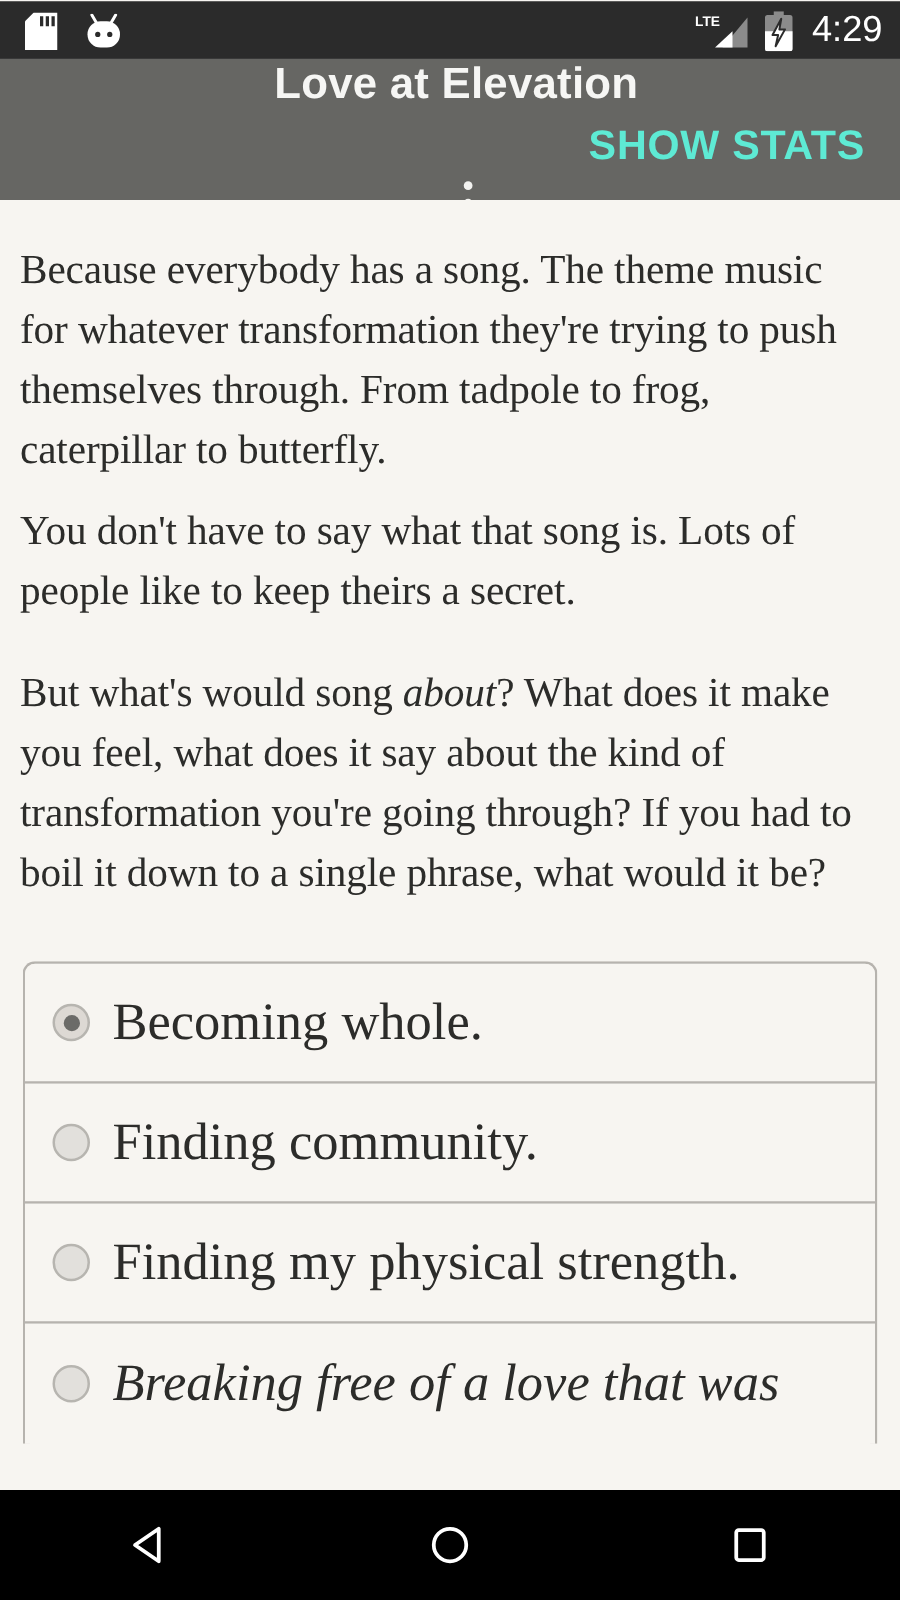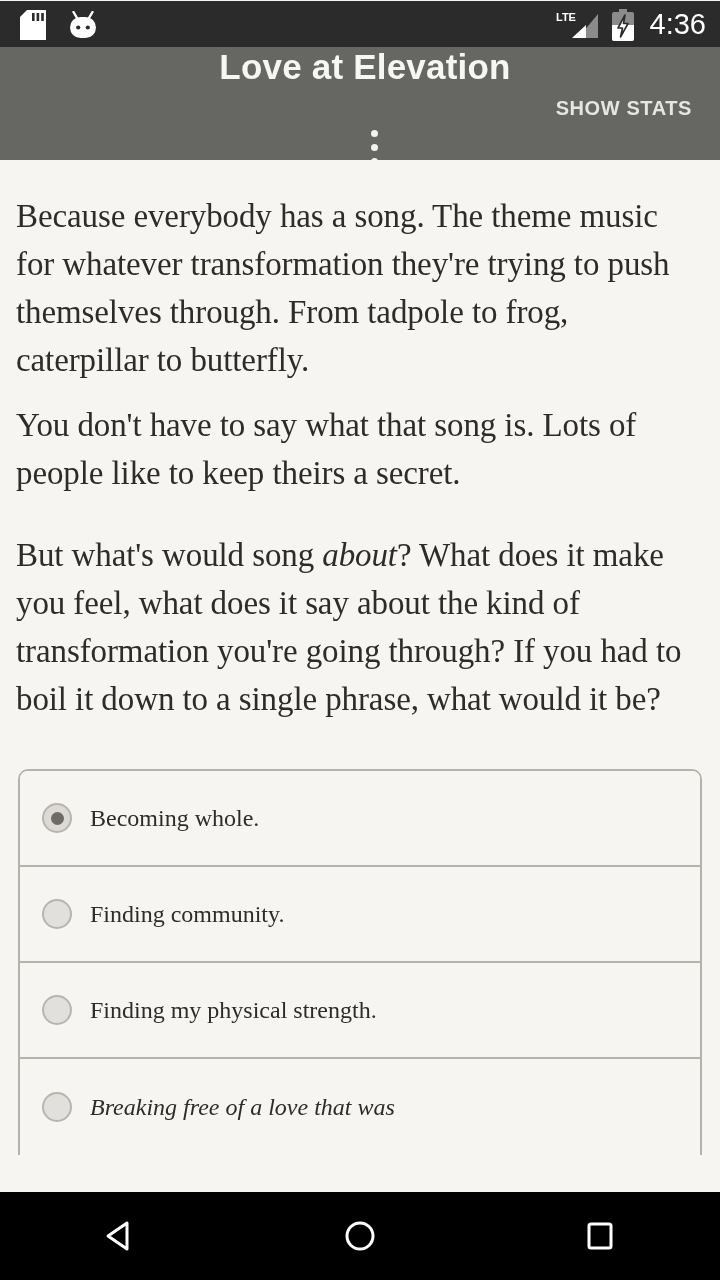--- a/index.html
+++ b/index.html
@@ -72,22 +72,22 @@
   #app-title {
     color:#f6f6f4;
     font-size:35px;
     font-weight:700;
     letter-spacing:0.2px;
     white-space:nowrap;
   }
 
   #show-stats {
     margin-left:auto;
-    color:#e5e5e5;
-    font-size:20px;
+    color:#5eead4;
+    font-size:33px;
     font-weight:700;
     letter-spacing:0.6px;
     white-space:nowrap;
     padding:10px 6px;
   }
 
   #overflow-menu {
     width:56px; height:56px;
     margin-left:18px;
     display:flex; flex-direction:column;
@@ -158,21 +158,21 @@
     width:13px; height:13px;
     border-radius:50%;
     background:#6b6b68;
     display:none;
   }
   .radio.checked { background:#ddd9d4; }
   .radio.checked .inner { display:block; }
 
   .option-label {
     font-family:"Liberation Serif", serif;
-    font-size:24px;
+    font-size:42px;
     line-height:1.1;
     color:#2c2c2a;
     white-space:nowrap;
   }
 
   
   #nav-bar {
     position:absolute;
     bottom:0; left:0;
     width:720px; height:88px;
@@ -220,21 +220,21 @@
           <path d="M30 15 L30 28 L16 28 Z" fill="#ffffff"></path>
         </svg>
       </span>
       <span>
         <svg class="battery-icon" viewBox="0 0 26 32">
           <path d="M9 0 H17 V3 H22 A2 2 0 0 1 24 5 V30 A2 2 0 0 1 22 32 H4 A2 2 0 0 1 2 30 V5 A2 2 0 0 1 4 3 H9 Z" fill="#8b8b8b"></path>
           <path d="M2 16 H24 V30 A2 2 0 0 1 22 32 H4 A2 2 0 0 1 2 30 Z" fill="#ffffff"></path>
           <path d="M15 6 L8 19 H12.5 L10.5 28 L18 14.5 H13.5 Z" fill="#ffffff" stroke="#2b2b2b" stroke-width="1.6" stroke-linejoin="round"></path>
         </svg>
       </span>
-      <span id="status-time">4:36</span>
+      <span id="status-time">4:29</span>
     </div>
   </div>
 
   <div id="app-bar">
     <div id="app-title">Love at Elevation</div>
     <div id="show-stats">SHOW STATS</div>
     <div id="overflow-menu">
       <span class="dot"></span>
       <span class="dot"></span>
       <span class="dot"></span>

